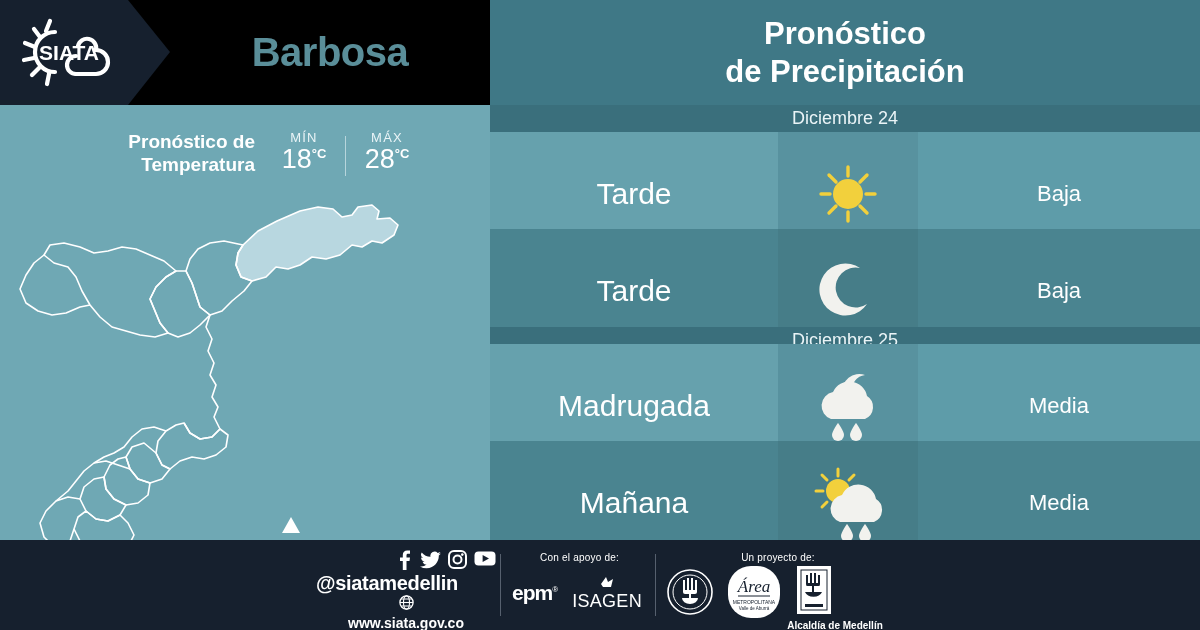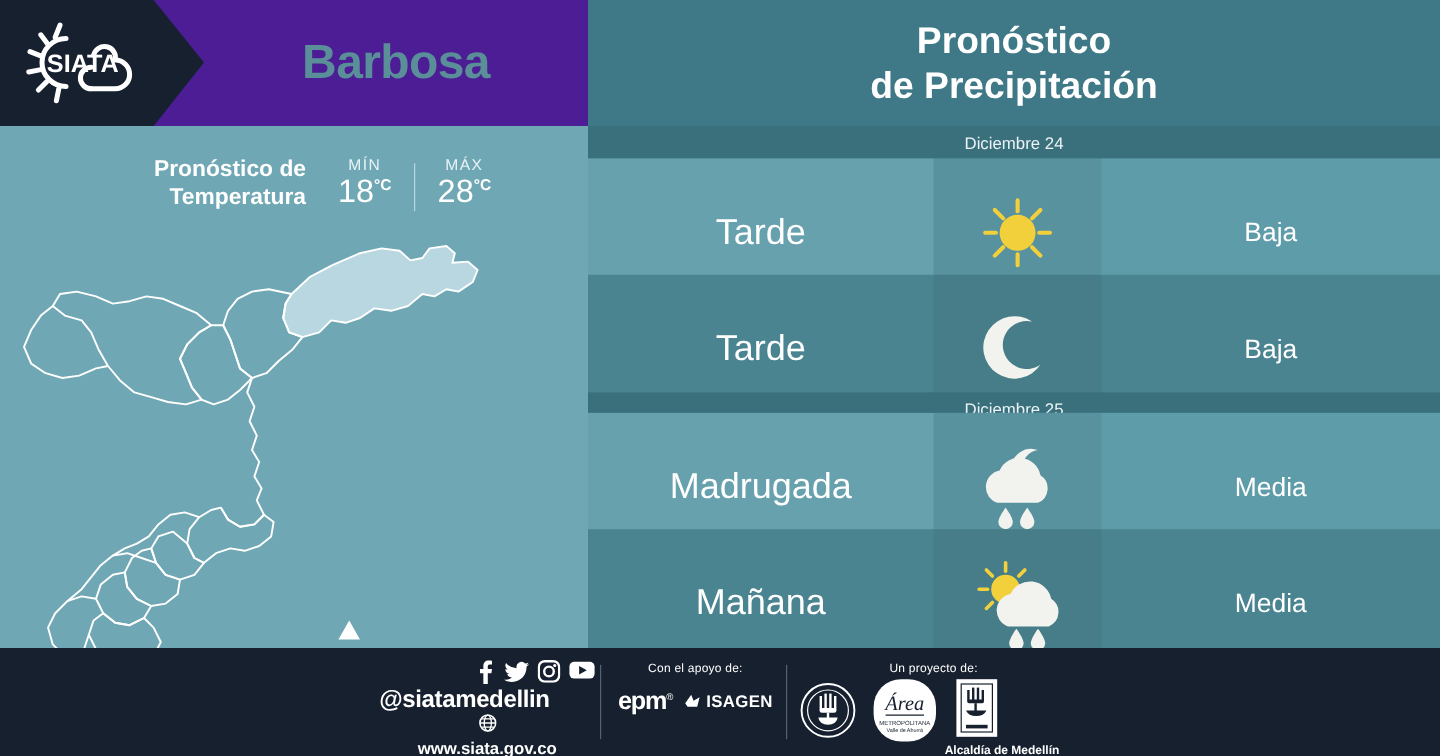--- a/index.html
+++ b/index.html
@@ -5,21 +5,21 @@
   html,body{margin:0;padding:0;}
   body{
     width:1200px;height:630px;overflow:hidden;
     font-family:"Liberation Sans",sans-serif;
     background:#16202e;
   }
   #page{position:relative;width:1200px;height:630px;overflow:hidden;}
 
   
   #left-panel{position:absolute;left:0;top:0;width:490px;height:540px;background:#6FA8B4;}
-  #city-band{position:absolute;left:0;top:0;width:490px;height:105px;background:#4c1d95;}
+  #city-band{position:absolute;left:0;top:0;width:490px;height:105px;background:#000000;}
   #logo-wedge{
     position:absolute;left:0;top:0;width:170px;height:105px;background:#16202e;
     clip-path:polygon(0 0,128px 0,170px 52px,128px 105px,0 105px);
   }
   #logo-mark{position:absolute;left:14px;top:12px;width:110px;height:80px;}
   #city-name{
     position:absolute;left:170px;top:0;width:320px;height:105px;
     display:flex;align-items:center;justify-content:center;
     color:#5A8E99;font-size:40px;font-weight:bold;letter-spacing:-0.5px;
   }
@@ -41,21 +41,21 @@
   
   #right-panel{position:absolute;left:490px;top:0;width:710px;height:540px;background:#3F7886;}
   #forecast-title{
     position:absolute;left:0;top:0;width:710px;height:105px;
     display:flex;flex-direction:column;align-items:center;justify-content:center;
     color:#ffffff;font-size:31px;font-weight:bold;line-height:1.22;text-align:center;
   }
   .date-band{
     position:absolute;left:0;width:710px;height:27px;background:#3A6F7C;
     display:flex;align-items:center;justify-content:center;
-    color:#EAF4F7;font-size:14px;
+    color:#EAF4F7;font-size:18px;
   }
   #date-band-0{top:105px;}
   #date-band-1{top:327px;}
 
   .frow{position:absolute;left:0;width:710px;height:124px;display:flex;}
   .frow.light{background:#5E9CA9;}
   .frow.dark{background:#4A8490;}
   .frow .c-period{width:288px;display:flex;align-items:center;justify-content:center;}
   .frow .c-icon{width:140px;display:flex;align-items:center;justify-content:center;}
   .frow .c-level{flex:1;display:flex;align-items:center;justify-content:center;}
@@ -78,21 +78,21 @@
   .vrule{position:absolute;top:14px;width:1px;height:62px;background:#56606e;}
   #vrule-1{left:500px;}
   #vrule-2{left:655px;}
   .support-group{position:absolute;top:12px;color:#fff;text-align:center;}
   .support-caption{font-size:10px;margin-bottom:10px;letter-spacing:.2px;}
   #support-block{left:512px;width:135px;}
   #project-block{left:668px;width:220px;}
   .logo-row{display:flex;align-items:center;justify-content:center;gap:10px;}
   #epm-text{font-size:21px;font-weight:bold;letter-spacing:-1px;position:relative;}
   #epm-text sup{font-size:8px;vertical-align:super;font-weight:normal;}
-  #isagen-text{font-size:14px;font-weight:bold;letter-spacing:.3px;}
+  #isagen-text{font-size:18px;font-weight:normal;letter-spacing:.3px;}
   #seal{position:absolute;left:666px;top:28px;width:48px;height:48px;}
   #area-logo{position:absolute;left:728px;top:26px;width:52px;height:52px;background:#fff;border-radius:23px;}
   #alcaldia-logo{position:absolute;left:797px;top:26px;width:34px;height:48px;background:#fff;}
   #alcaldia-text{position:absolute;left:780px;top:80px;width:110px;text-align:center;font-size:10px;font-weight:bold;color:#fff;}
 </style>
 </head>
 <body>
 
 <div id="page">
 

